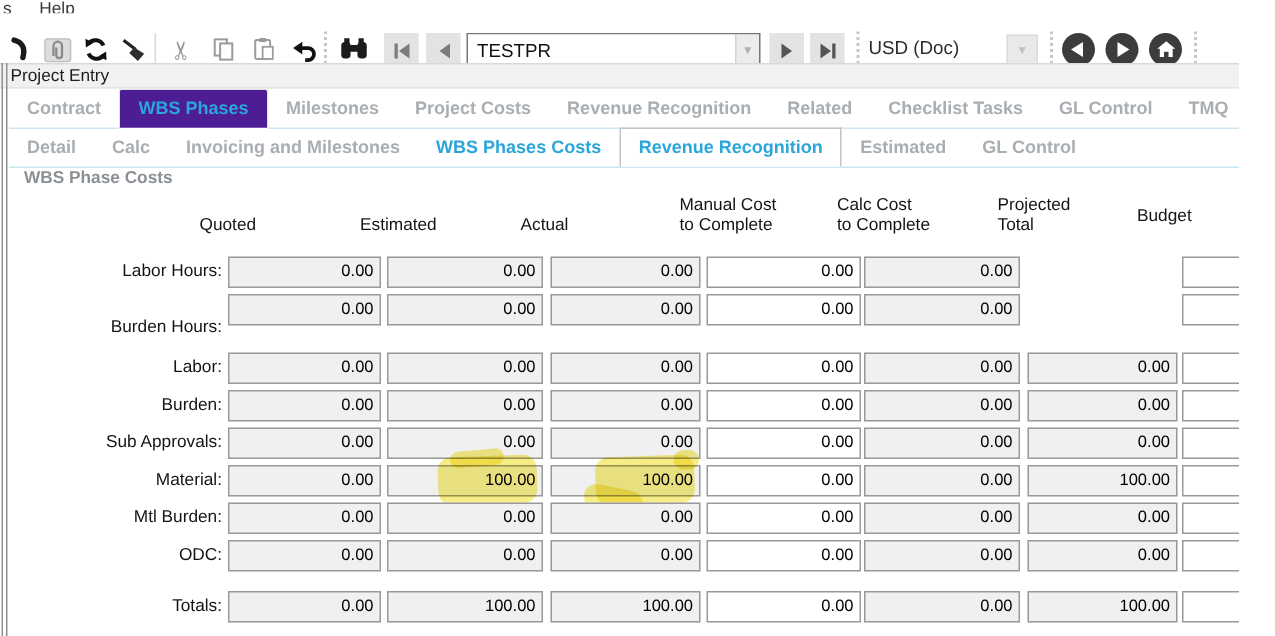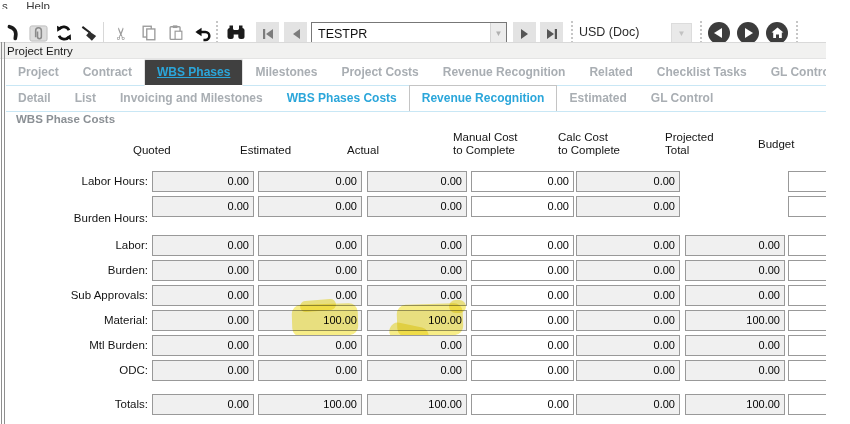--- a/index.html
+++ b/index.html
@@ -33,21 +33,21 @@
 
   
   .dockline{position:absolute;top:42px;width:1px;height:382px;background:#8f8f8f;}
 
   
   .tabrow{position:absolute;left:6px;width:844px;display:flex;align-items:flex-end;border-bottom:1px solid #c9e7f5;}
   .tabrow1{top:59px;height:26px;}
   .tabrow2{top:85px;height:26px;}
   .tab{font-size:12px;font-weight:bold;color:#a9aeb3;padding:5px 12px 6px 12px;white-space:nowrap;}
   .tab.active{color:#2ba6da;}
-  .tab.boxed1{background:#404040;border:1px solid #e2e2e2;border-bottom:1px solid #fff;margin-bottom:-1px;border-radius:2px 2px 0 0;text-decoration:underline;}
+  .tab.boxed1{background:#4c1d95;border:1px solid #e2e2e2;border-bottom:1px solid #fff;margin-bottom:-1px;border-radius:2px 2px 0 0;}
   .tab.boxed2{background:#fff;border:1px solid #c4c4c4;border-bottom:none;margin-bottom:0;}
 
   
   .grouplabel{position:absolute;left:16px;top:113px;font-size:11.5px;font-weight:bold;color:#8b9095;}
   .colhead{position:absolute;font-size:11.5px;color:#141414;white-space:pre-line;line-height:13px;}
   .headclip{position:absolute;overflow:hidden;height:16px;}
   .rowlab{position:absolute;left:2px;width:146px;text-align:right;font-size:11.5px;color:#141414;}
   .fld{position:absolute;height:21px;box-sizing:border-box;border:1px solid #999;background:#f0f0f0;
        font-size:11px;color:#000;text-align:right;line-height:19px;padding:0 4px;}
   .fld.editable{background:#fff;}
@@ -180,34 +180,33 @@
       <svg width="11" height="14" viewBox="0 0 11 14">
           <path d="M3 1 h5 v5 l1.6 2 h-8.2 l1.6 -2 z" fill="#fdfdfd" stroke="#333" stroke-width="1.2"></path>
           <line x1="5.5" y1="8.3" x2="5.5" y2="13" stroke="#333" stroke-width="1.4"></line>
         </svg>
     </span>
   </div>
   <div class="dockline" style="left:1px"></div>
   <div class="dockline" style="left:4px"></div>
 
   <div class="tabrow tabrow1" id="tabrow1">
-      <span class="tab">Project</span>
       <span class="tab">Contract</span>
       <span class="tab active boxed1">WBS Phases</span>
       <span class="tab">Milestones</span>
       <span class="tab">Project Costs</span>
       <span class="tab">Revenue Recognition</span>
       <span class="tab">Related</span>
       <span class="tab">Checklist Tasks</span>
       <span class="tab">GL Control</span>
       <span class="tab">TMQ</span>
     </div>
   <div class="tabrow tabrow2" id="tabrow2">
       <span class="tab">Detail</span>
-      <span class="tab">List</span>
+      <span class="tab">Calc</span>
       <span class="tab">Invoicing and Milestones</span>
       <span class="tab active">WBS Phases Costs</span>
       <span class="tab active boxed2">Revenue Recognition</span>
       <span class="tab">Estimated</span>
       <span class="tab">GL Control</span>
     </div>
 
   <div class="grouplabel">WBS Phase Costs</div>
   <div id="grid">
       <div class="colhead" style="left: 133px; width: 140px; top: 144px;">Quoted</div>

